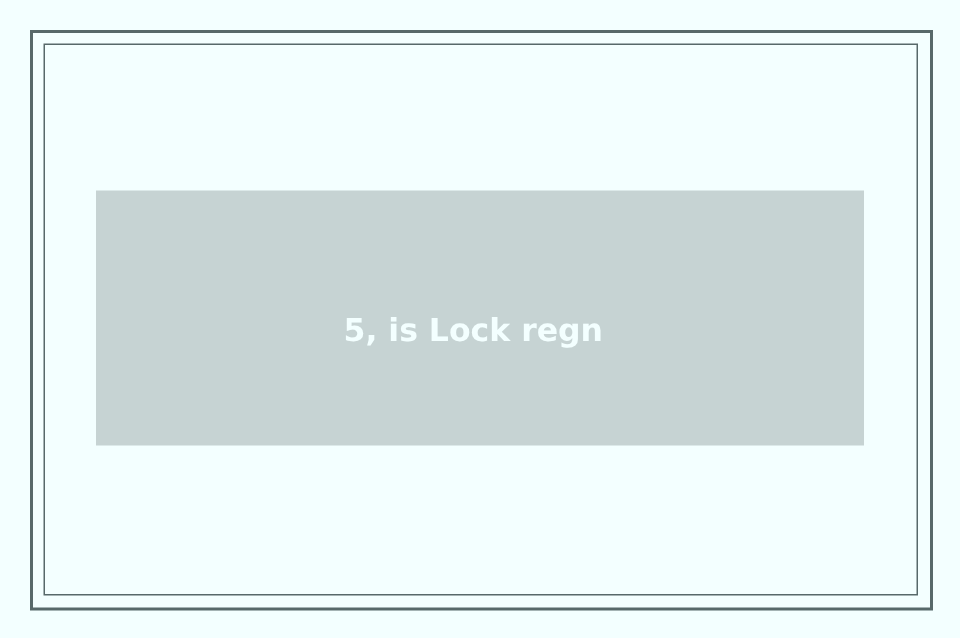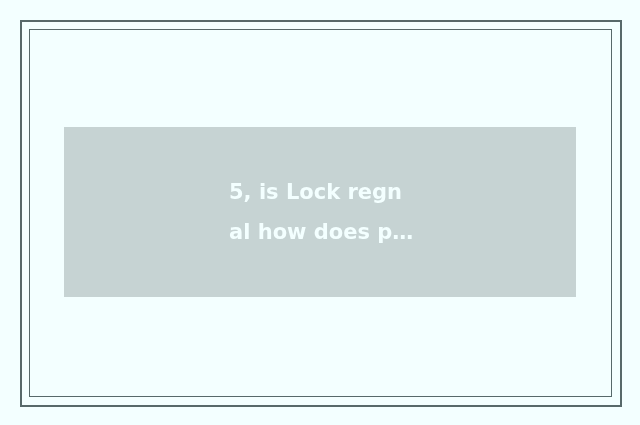--- a/index.html
+++ b/index.html
@@ -1,24 +1,23 @@
 <!DOCTYPE html>
 <html><head>
   <meta charset="utf-8">
   <style>
     html, body { margin:0; padding:0; }
     body { width:640px; height:425px; background:#f3ffff; position:relative; overflow:hidden; font-family:"DejaVu Sans","Liberation Sans",sans-serif; }
     .outer { position:absolute; left:20px; top:20px; width:598px; height:383px; border:2px solid #57696a; }
     .inner { position:absolute; left:29px; top:29px; width:581px; height:366px; border:1px solid #57696a; }
     .panel { position:absolute; left:64px; top:127px; width:512px; height:170px; background:#c6d3d3; }
     .text { position:absolute; left:229px; top:172px; width:190px; color:#f3ffff; font-weight:bold; font-size:21px; line-height:40px; white-space:nowrap; letter-spacing:0px; }
-    .text div { overflow:hidden; }
+    .text div { overflow:hidden;margin-top:28px; }
   </style>
 </head>
 <body>
 
 <div class="outer"></div>
 <div class="inner"></div>
 <div class="panel"></div>
 <div class="text">
   <div>5, is Lock regn</div>
-  <div>al how does p…</div>
 </div>
 
 </body></html>

